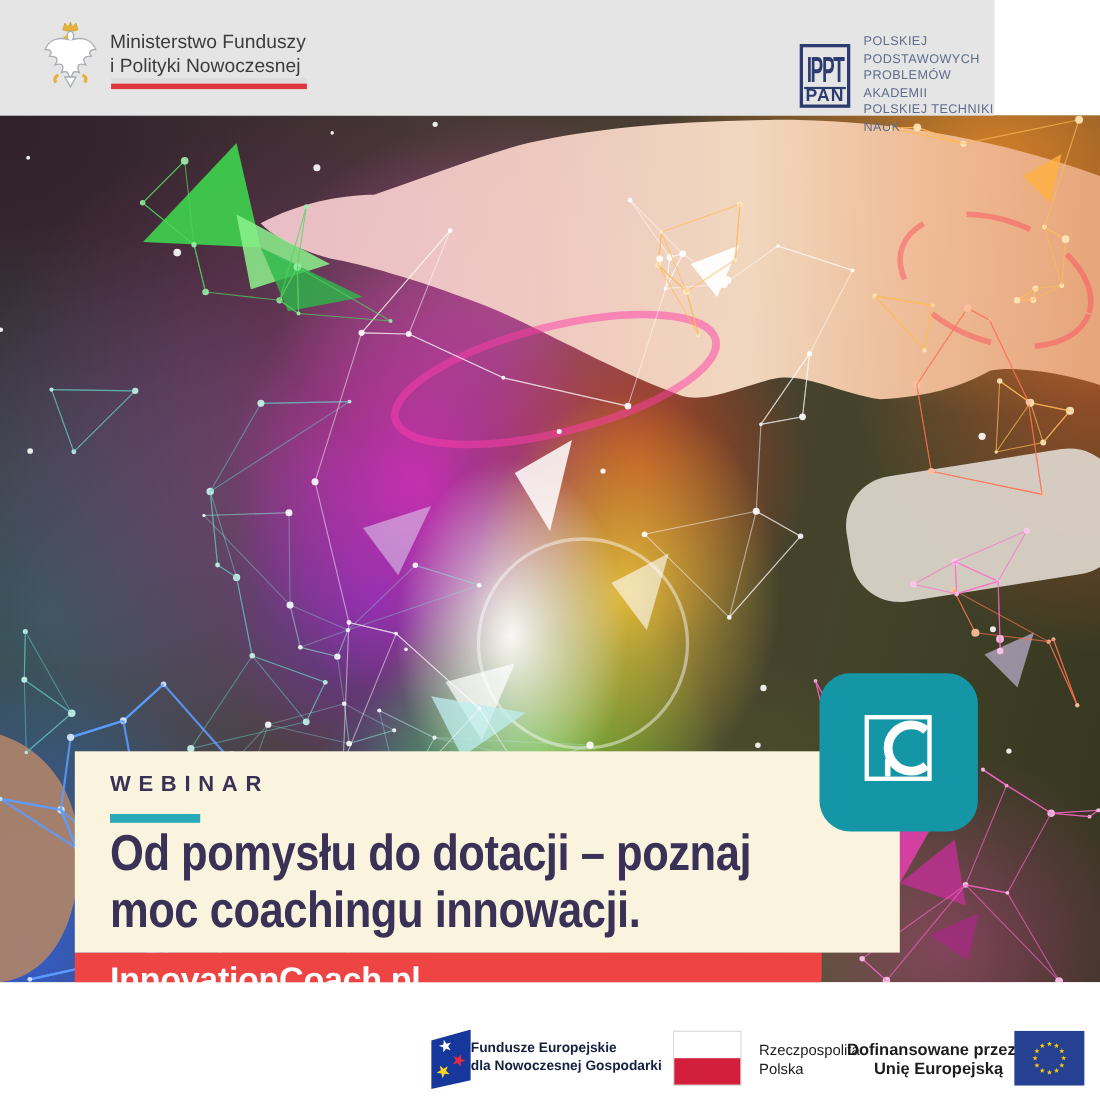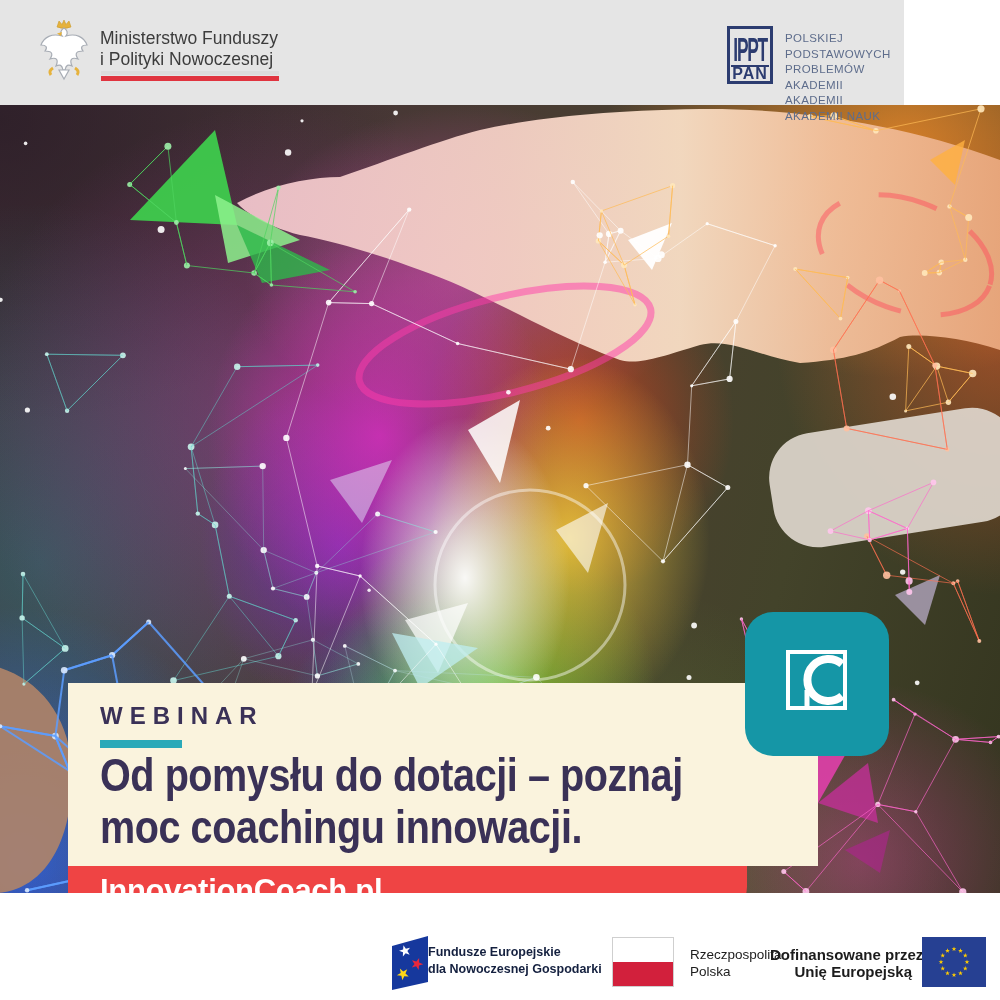--- a/index.html
+++ b/index.html
@@ -4,21 +4,21 @@
 <style>
   html,body{margin:0;padding:0;}
   body{width:1000px;height:1000px;background:#ffffff;font-family:"Liberation Sans",sans-serif;position:relative;overflow:hidden;}
 
   
   .header{position:absolute;left:0;top:0;width:904px;height:105px;background:#e5e5e5;z-index:5;}
   .ministry{position:absolute;left:38px;top:18px;}
   .ministry-text{position:absolute;left:100px;top:28px;font-size:17.5px;line-height:21px;color:#3c3c3c;}
   .stripe-gray{position:absolute;left:101px;top:71px;width:178px;height:4px;background:#dcdcdc;}
   .stripe-red{position:absolute;left:101px;top:76px;width:178px;height:5px;}
-  .ippt-box{position:absolute;left:727px;top:26px;width:40px;height:52px;border:3px solid #2c3c70;display:flex;flex-direction:column;align-items:center;justify-content:flex-end;}
+  .ippt-box{position:absolute;left:727px;top:40px;width:40px;height:52px;border:3px solid #2c3c70;display:flex;flex-direction:column;align-items:center;justify-content:flex-end;}
   .ippt-abbr{font-size:28px;font-weight:bold;color:#2c3c70;transform:scale(.62,1.18);letter-spacing:-2px;line-height:30px;}
   .ippt-pan{font-size:16px;font-weight:bold;color:#2c3c70;letter-spacing:1px;border-top:2px solid #2c3c70;line-height:14px;padding:0 1px;}
   .ippt-text{position:absolute;left:785px;top:31px;font-size:11.5px;line-height:15.5px;letter-spacing:.4px;color:#5e6d8c;}
 
   
   .photo{position:absolute;left:0;top:105px;width:1000px;height:788px;z-index:1;
     background-image:
       radial-gradient(150px 230px at 46.5% 60%, rgba(255,255,255,.95), rgba(255,255,255,0) 70%),
       radial-gradient(200px 260px at 57% 55%, rgba(255,215,60,.8), rgba(255,215,60,0) 70%),
       radial-gradient(230px 260px at 49% 75%, rgba(110,220,50,.75), rgba(110,220,50,0) 72%),
@@ -34,21 +34,21 @@
       radial-gradient(320px 340px at 2% 96%, rgba(45,105,255,.75), rgba(45,105,255,0) 75%),
       radial-gradient(260px 240px at 86% 96%, rgba(255,70,190,.35), rgba(255,70,190,0) 75%),
       radial-gradient(500px 400px at 55% 100%, rgba(120,200,60,.25), rgba(120,200,60,0) 80%),
       radial-gradient(500px 380px at 0% 2%, rgba(40,26,36,.7), rgba(40,26,36,0) 80%),
       linear-gradient(105deg, #413038 0%, #473636 28%, #4a4030 55%, #43432a 75%, #34351f 100%);
   }
   .photo svg{position:absolute;left:0;top:0;}
 
   
   .cream-box{position:absolute;left:68px;top:683px;width:750px;height:183px;background:#faf3dd;z-index:3;}
-  .kicker{position:absolute;left:32px;top:19px;font-size:24px;font-weight:bold;letter-spacing:7px;color:#3a3157;}
+  .kicker{position:absolute;left:32px;top:19px;font-size:20px;font-weight:bold;letter-spacing:7px;color:#3a3157;}
   .kicker-underline{position:absolute;left:32px;top:57px;width:82px;height:8px;background:#2aa9b8;}
   .title{position:absolute;left:32px;top:66px;font-size:46px;line-height:52px;font-weight:bold;color:#3a3157;letter-spacing:-.5px;white-space:nowrap;transform:scaleX(.86);transform-origin:left top;}
   .url-bar{position:absolute;left:68px;top:866px;width:679px;height:49px;background:#ef4444;border-radius:0 0 28px 0;z-index:2;}
   .url-text{position:absolute;left:32px;top:0;font-size:31px;line-height:49px;font-weight:bold;color:#ffffff;letter-spacing:-.3px;}
   .app-icon{position:absolute;left:745px;top:612px;width:144px;height:144px;background:#1596a6;border-radius:28px;z-index:4;}
 
   
   .footer{position:absolute;left:0;top:893px;width:1000px;height:127px;background:#ffffff;z-index:2;}
   .fe-group{position:absolute;left:392px;top:43px;}
   .fe-text{position:absolute;left:36px;top:8px;font-size:12.5px;line-height:17px;font-weight:bold;color:#14203f;white-space:nowrap;}
@@ -81,21 +81,21 @@
   <div class="stripe-gray"></div>
   <div class="stripe-red" style="background:#e0343f;"></div>
 
   <div class="ippt-box">
     <span class="ippt-abbr">IPPT</span>
     <span class="ippt-pan">PAN</span>
   </div>
   <div class="ippt-text">
     <div>POLSKIEJ PODSTAWOWYCH</div>
     <div>PROBLEMÓW AKADEMII</div>
-    <div>AKADEMII AKADEMII NAUK</div>
+    <div>POLSKIEJ TECHNIKI NAUK</div>
   </div>
 </div>
 
 <div class="photo">
   <svg id="photo-svg" width="1000" height="788" viewBox="0 0 1000 788" preserveAspectRatio="none" style="width:1000px;height:788px;">
   <defs>
         <linearGradient id="skin" x1="0" y1="0" x2="1" y2="0">
           <stop offset="0%" stop-color="#efc3cb"></stop>
           <stop offset="35%" stop-color="#f3cfc4"></stop>
           <stop offset="58%" stop-color="#f7ddc4"></stop>

